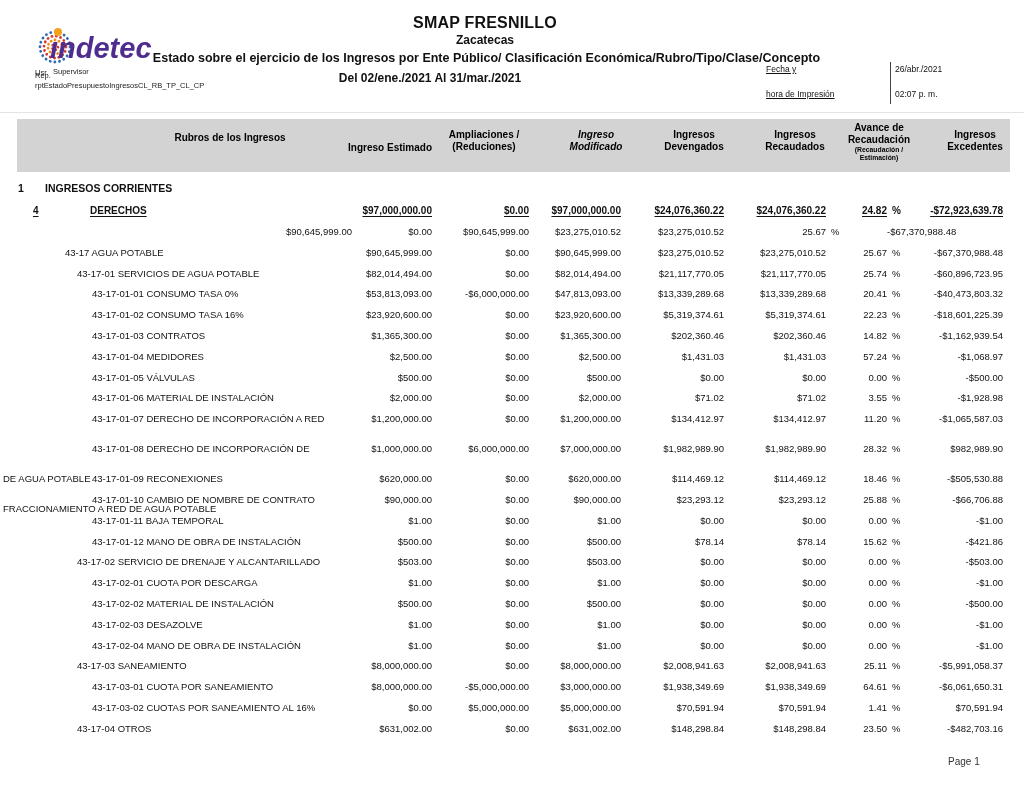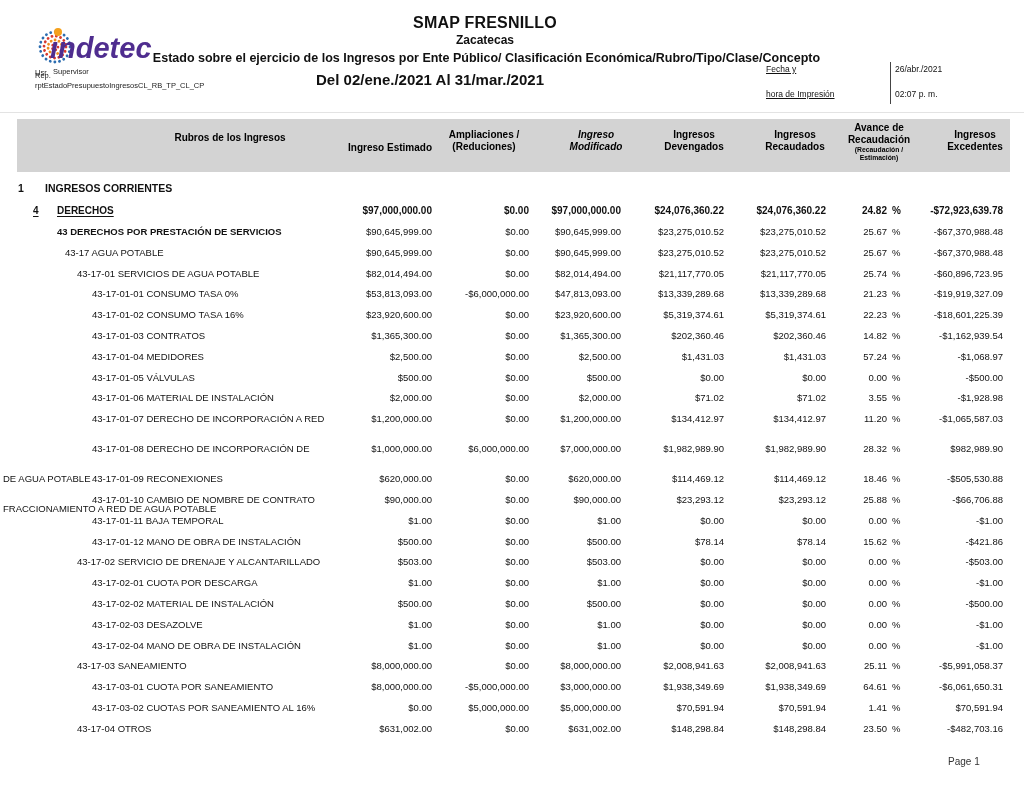--- a/index.html
+++ b/index.html
@@ -5,21 +5,21 @@
   * { margin:0; padding:0; box-sizing:border-box; }
   html,body { background:#fff; }
   body { font-family:"Liberation Sans", sans-serif; color:#111; }
   .page { position:relative; width:1024px; height:791px; background:#fff; overflow:hidden; }
 
   
   .logo { position:absolute; left:34px; top:22px; width:140px; height:46px; }
   .titles-org    { position:absolute; left:0; top:14px;  width:970px; text-align:center; font-weight:bold; font-size:16px; letter-spacing:.2px; }
   .titles-state  { position:absolute; left:0; top:33px;  width:970px; text-align:center; font-weight:bold; font-size:12px; }
   .titles-report { position:absolute; left:0; top:51px;  width:952px; text-align:center; font-weight:bold; font-size:12.5px;padding-left:21px; }
-  .titles-period { position:absolute; left:0; top:71px;  width:860px; text-align:center; font-weight:bold; font-size:15px; }
+  .titles-period { position:absolute; left:0; top:71px;  width:860px; text-align:center; font-weight:bold; font-size:12px; }
 
   .meta-left { position:absolute; left:35px; top:68px; font-size:7.5px; color:#222; }
   .meta-usr  { position:absolute; left:0; top:0; white-space:nowrap; }
   .meta-rep  { position:absolute; left:0; top:3px; }
   .meta-usr-val { position:absolute; left:18px; top:-1px;text-align:right; }
   .meta-rpt  { position:absolute; left:0; top:13px; white-space:nowrap; }
 
   .date-block { position:absolute; left:760px; top:60px; width:250px; font-size:8.5px; }
   .date-label { position:absolute; right:124px; width:120px;text-decoration:underline; }
   .date-value { position:absolute; left:135px; }
@@ -44,29 +44,29 @@
   .row { display:grid; grid-template-columns:352px 80px 97px 92px 103px 102px 61px 26px 90px;
          height:20.8px; align-items:start; font-size:9.5px; line-height:12px; padding-top:4px; }
   .row.section { height:23px; font-size:10.5px; }
   .row.total   { height:21px; font-size:10px; }
   .row.twoline { height:30px; }
   .c-label { position:relative; }
   .rownum { position:absolute; }
   .lvl0 .rownum { left:18px; font-weight:bold; }
   .lvl0 .lbltext { margin-left:45px; font-weight:bold; display:inline-block; }
   .lvl1 .rownum { left:33px; font-weight:bold; text-decoration:underline; text-underline-offset:2px; }
-  .lvl1 .lbltext { margin-left:57px; font-weight:bold; text-decoration:underline; text-underline-offset:2px; display:inline-block; }
+  .lvl1 .lbltext { margin-left:90px; font-weight:bold; text-decoration:underline; text-underline-offset:2px; display:inline-block; }
   .lvl2 .lbltext { margin-left:57px; font-weight:bold; display:inline-block; }
   .lvl3 .lbltext { margin-left:65px; display:inline-block; }
   .lvl4 .lbltext { margin-left:77px; display:inline-block; }
   .lvl5 .lbltext { margin-left:92px; display:inline-block; }
   .lbl2 { margin-left:3px;margin-top:48px; }
   .c-num { text-align:right; white-space:nowrap; }
   .c-pct { text-align:left; padding-left:5px; }
-  .total .c-num { font-weight:bold; text-underline-offset:2px; }
+  .total .c-num { font-weight:bold; text-decoration:underline; text-underline-offset:2px; }
   .total .c-pct { font-weight:bold; }
 
   .page-footer { position:absolute; left:948px; top:756px; font-size:10px; color:#333; }
 </style>
 </head>
 <body>
 
 <div class="page">
 
   <div class="logo">
@@ -149,21 +149,20 @@
         <div class="c-num">$97,000,000.00</div>
         <div class="c-num">$0.00</div>
         <div class="c-num">$97,000,000.00</div>
         <div class="c-num">$24,076,360.22</div>
         <div class="c-num">$24,076,360.22</div>
         <div class="c-num c-av">24.82</div>
         <div class="c-pct">%</div>
         <div class="c-num c-ex">-$72,923,639.78</div>
       </div>
       <div class="row lvl2">
-        <div class="c-label"><span class="lbltext">43 DERECHOS POR PRESTACIÓN DE SERVICIOS</span></div>
         <div class="c-num">$90,645,999.00</div>
         <div class="c-num">$0.00</div>
         <div class="c-num">$90,645,999.00</div>
         <div class="c-num">$23,275,010.52</div>
         <div class="c-num">$23,275,010.52</div>
         <div class="c-num c-av">25.67</div>
         <div class="c-pct">%</div>
         <div class="c-num c-ex">-$67,370,988.48</div>
       </div>
       <div class="row lvl3">
@@ -188,23 +187,23 @@
         <div class="c-pct">%</div>
         <div class="c-num c-ex">-$60,896,723.95</div>
       </div>
       <div class="row lvl5">
         <div class="c-label"><span class="lbltext">43-17-01-01 CONSUMO TASA 0%</span></div>
         <div class="c-num">$53,813,093.00</div>
         <div class="c-num">-$6,000,000.00</div>
         <div class="c-num">$47,813,093.00</div>
         <div class="c-num">$13,339,289.68</div>
         <div class="c-num">$13,339,289.68</div>
-        <div class="c-num c-av">21.23</div>
-        <div class="c-pct">%</div>
-        <div class="c-num c-ex">-$19,919,327.09</div>
+        <div class="c-num c-av">20.41</div>
+        <div class="c-pct">%</div>
+        <div class="c-num c-ex">-$40,473,803.32</div>
       </div>
       <div class="row lvl5">
         <div class="c-label"><span class="lbltext">43-17-01-02 CONSUMO TASA 16%</span></div>
         <div class="c-num">$23,920,600.00</div>
         <div class="c-num">$0.00</div>
         <div class="c-num">$23,920,600.00</div>
         <div class="c-num">$5,319,374.61</div>
         <div class="c-num">$5,319,374.61</div>
         <div class="c-num c-av">22.23</div>
         <div class="c-pct">%</div>

